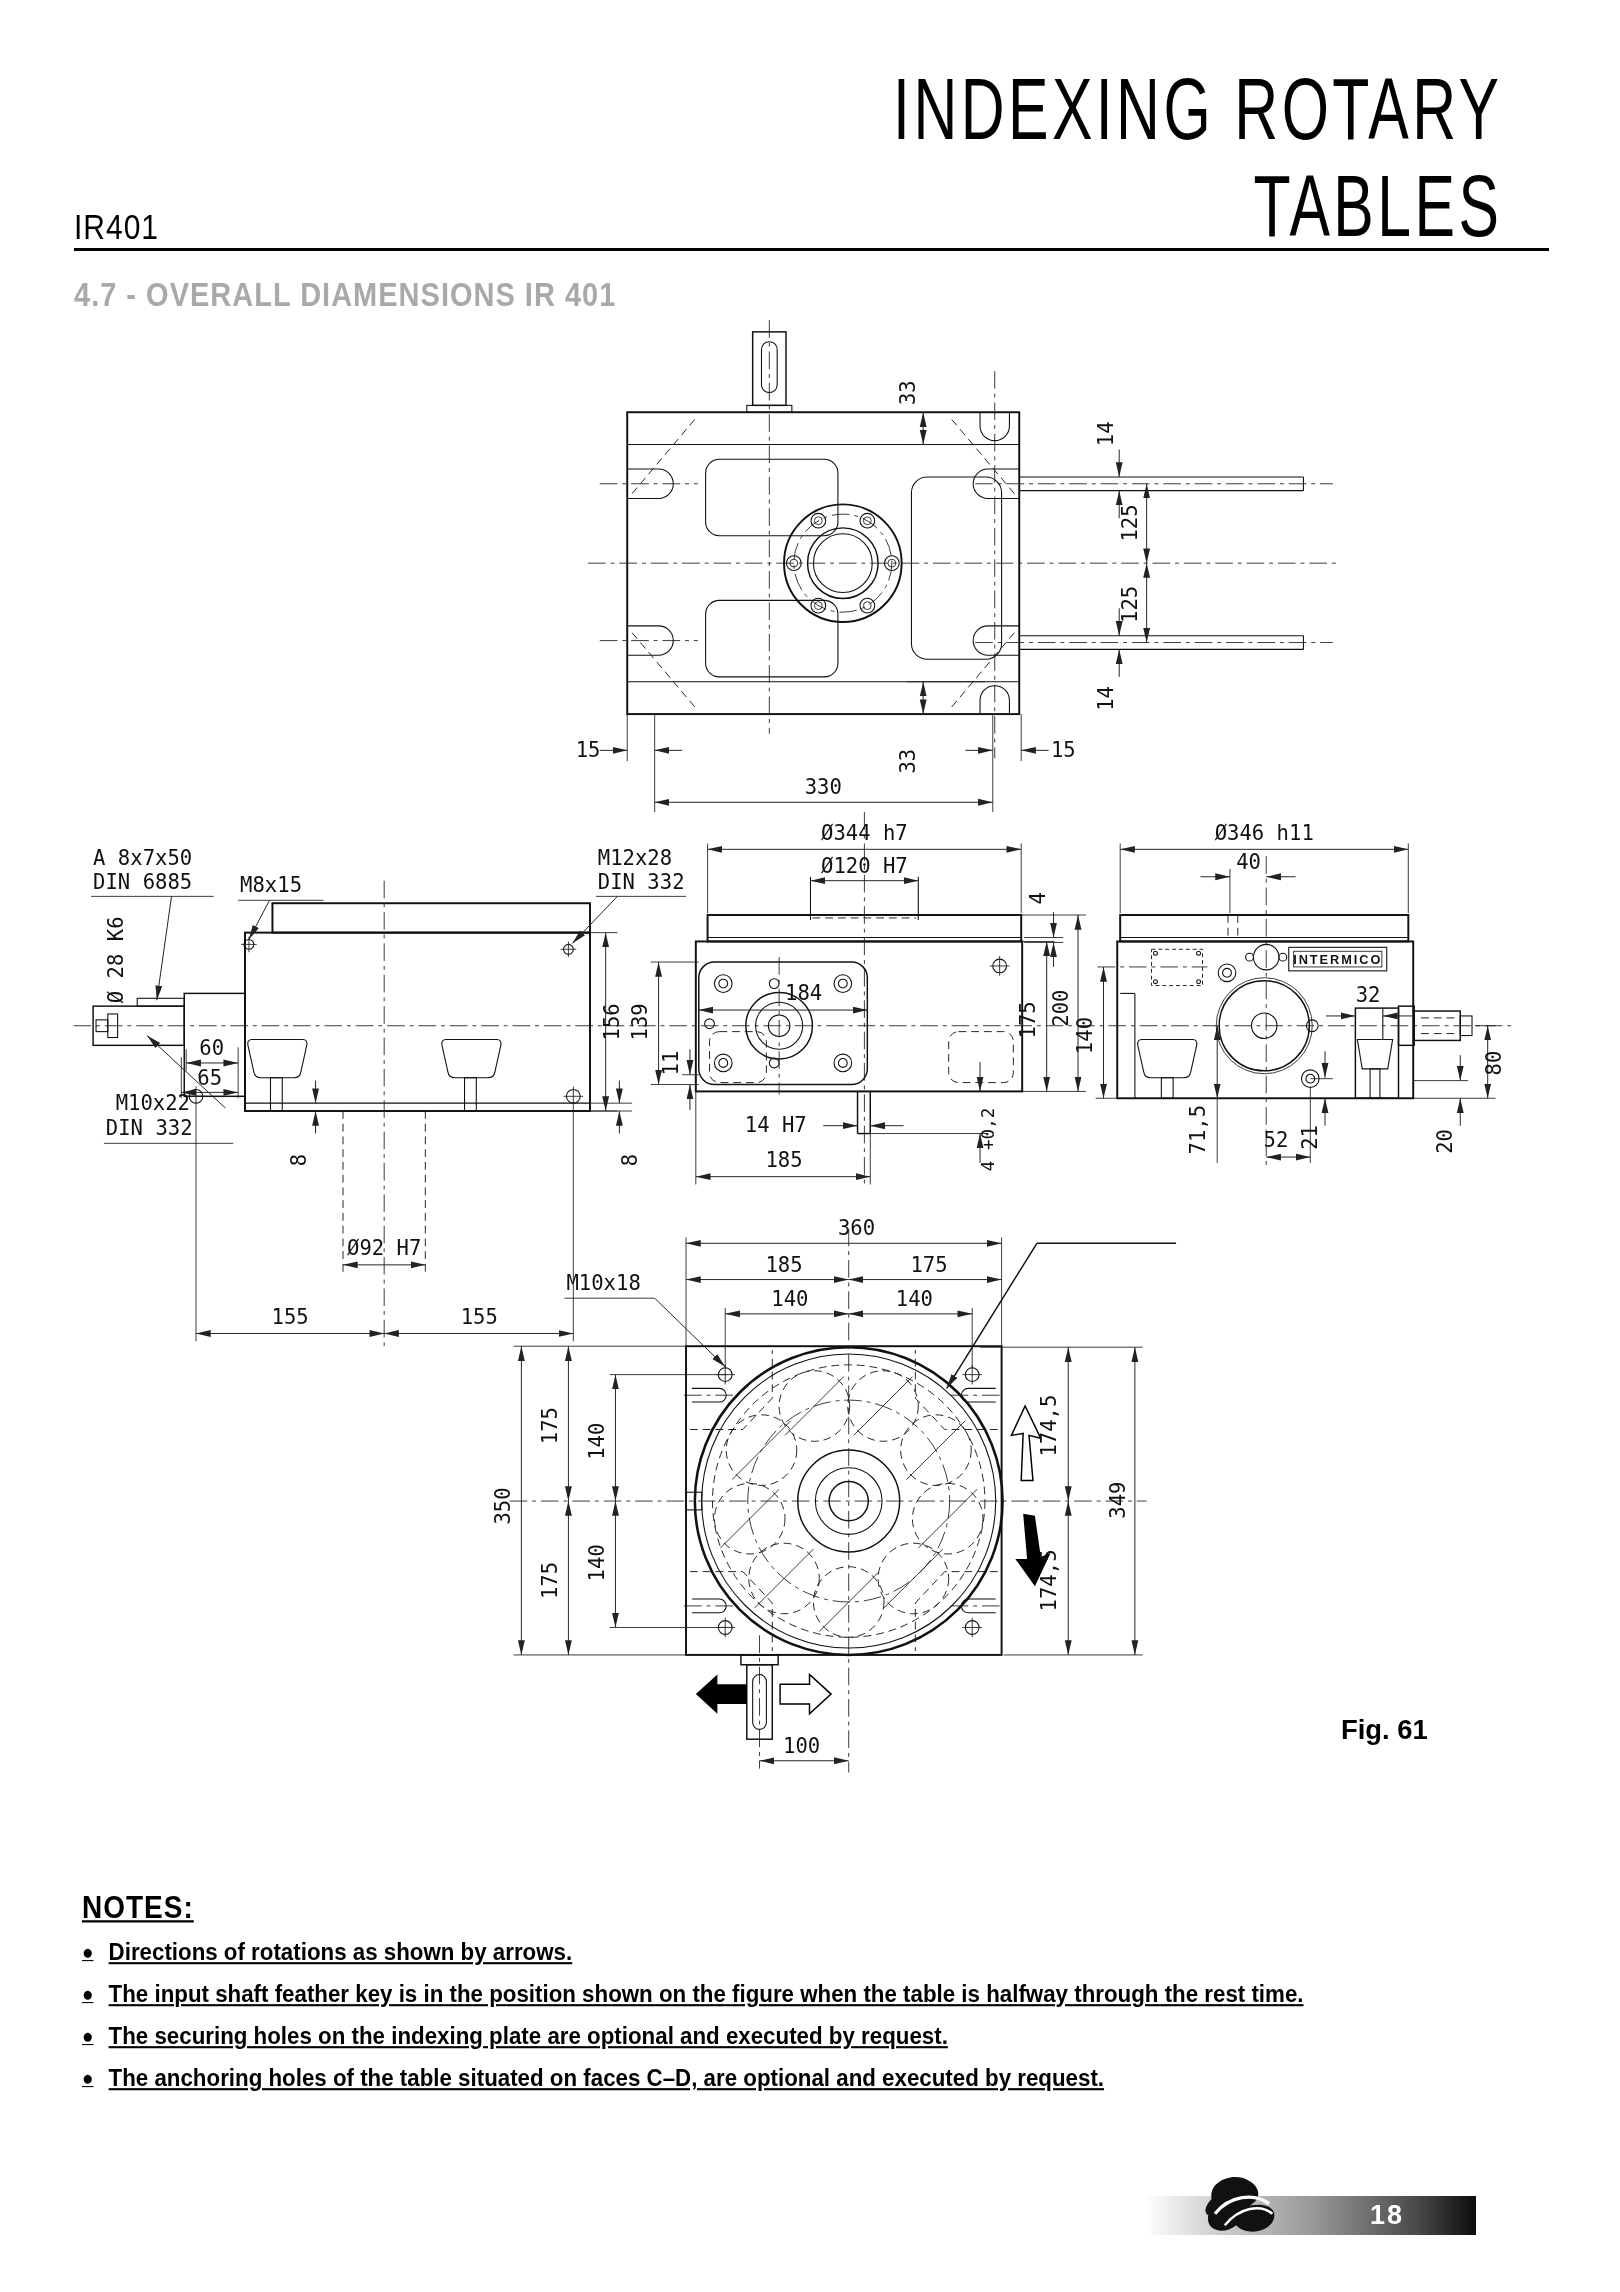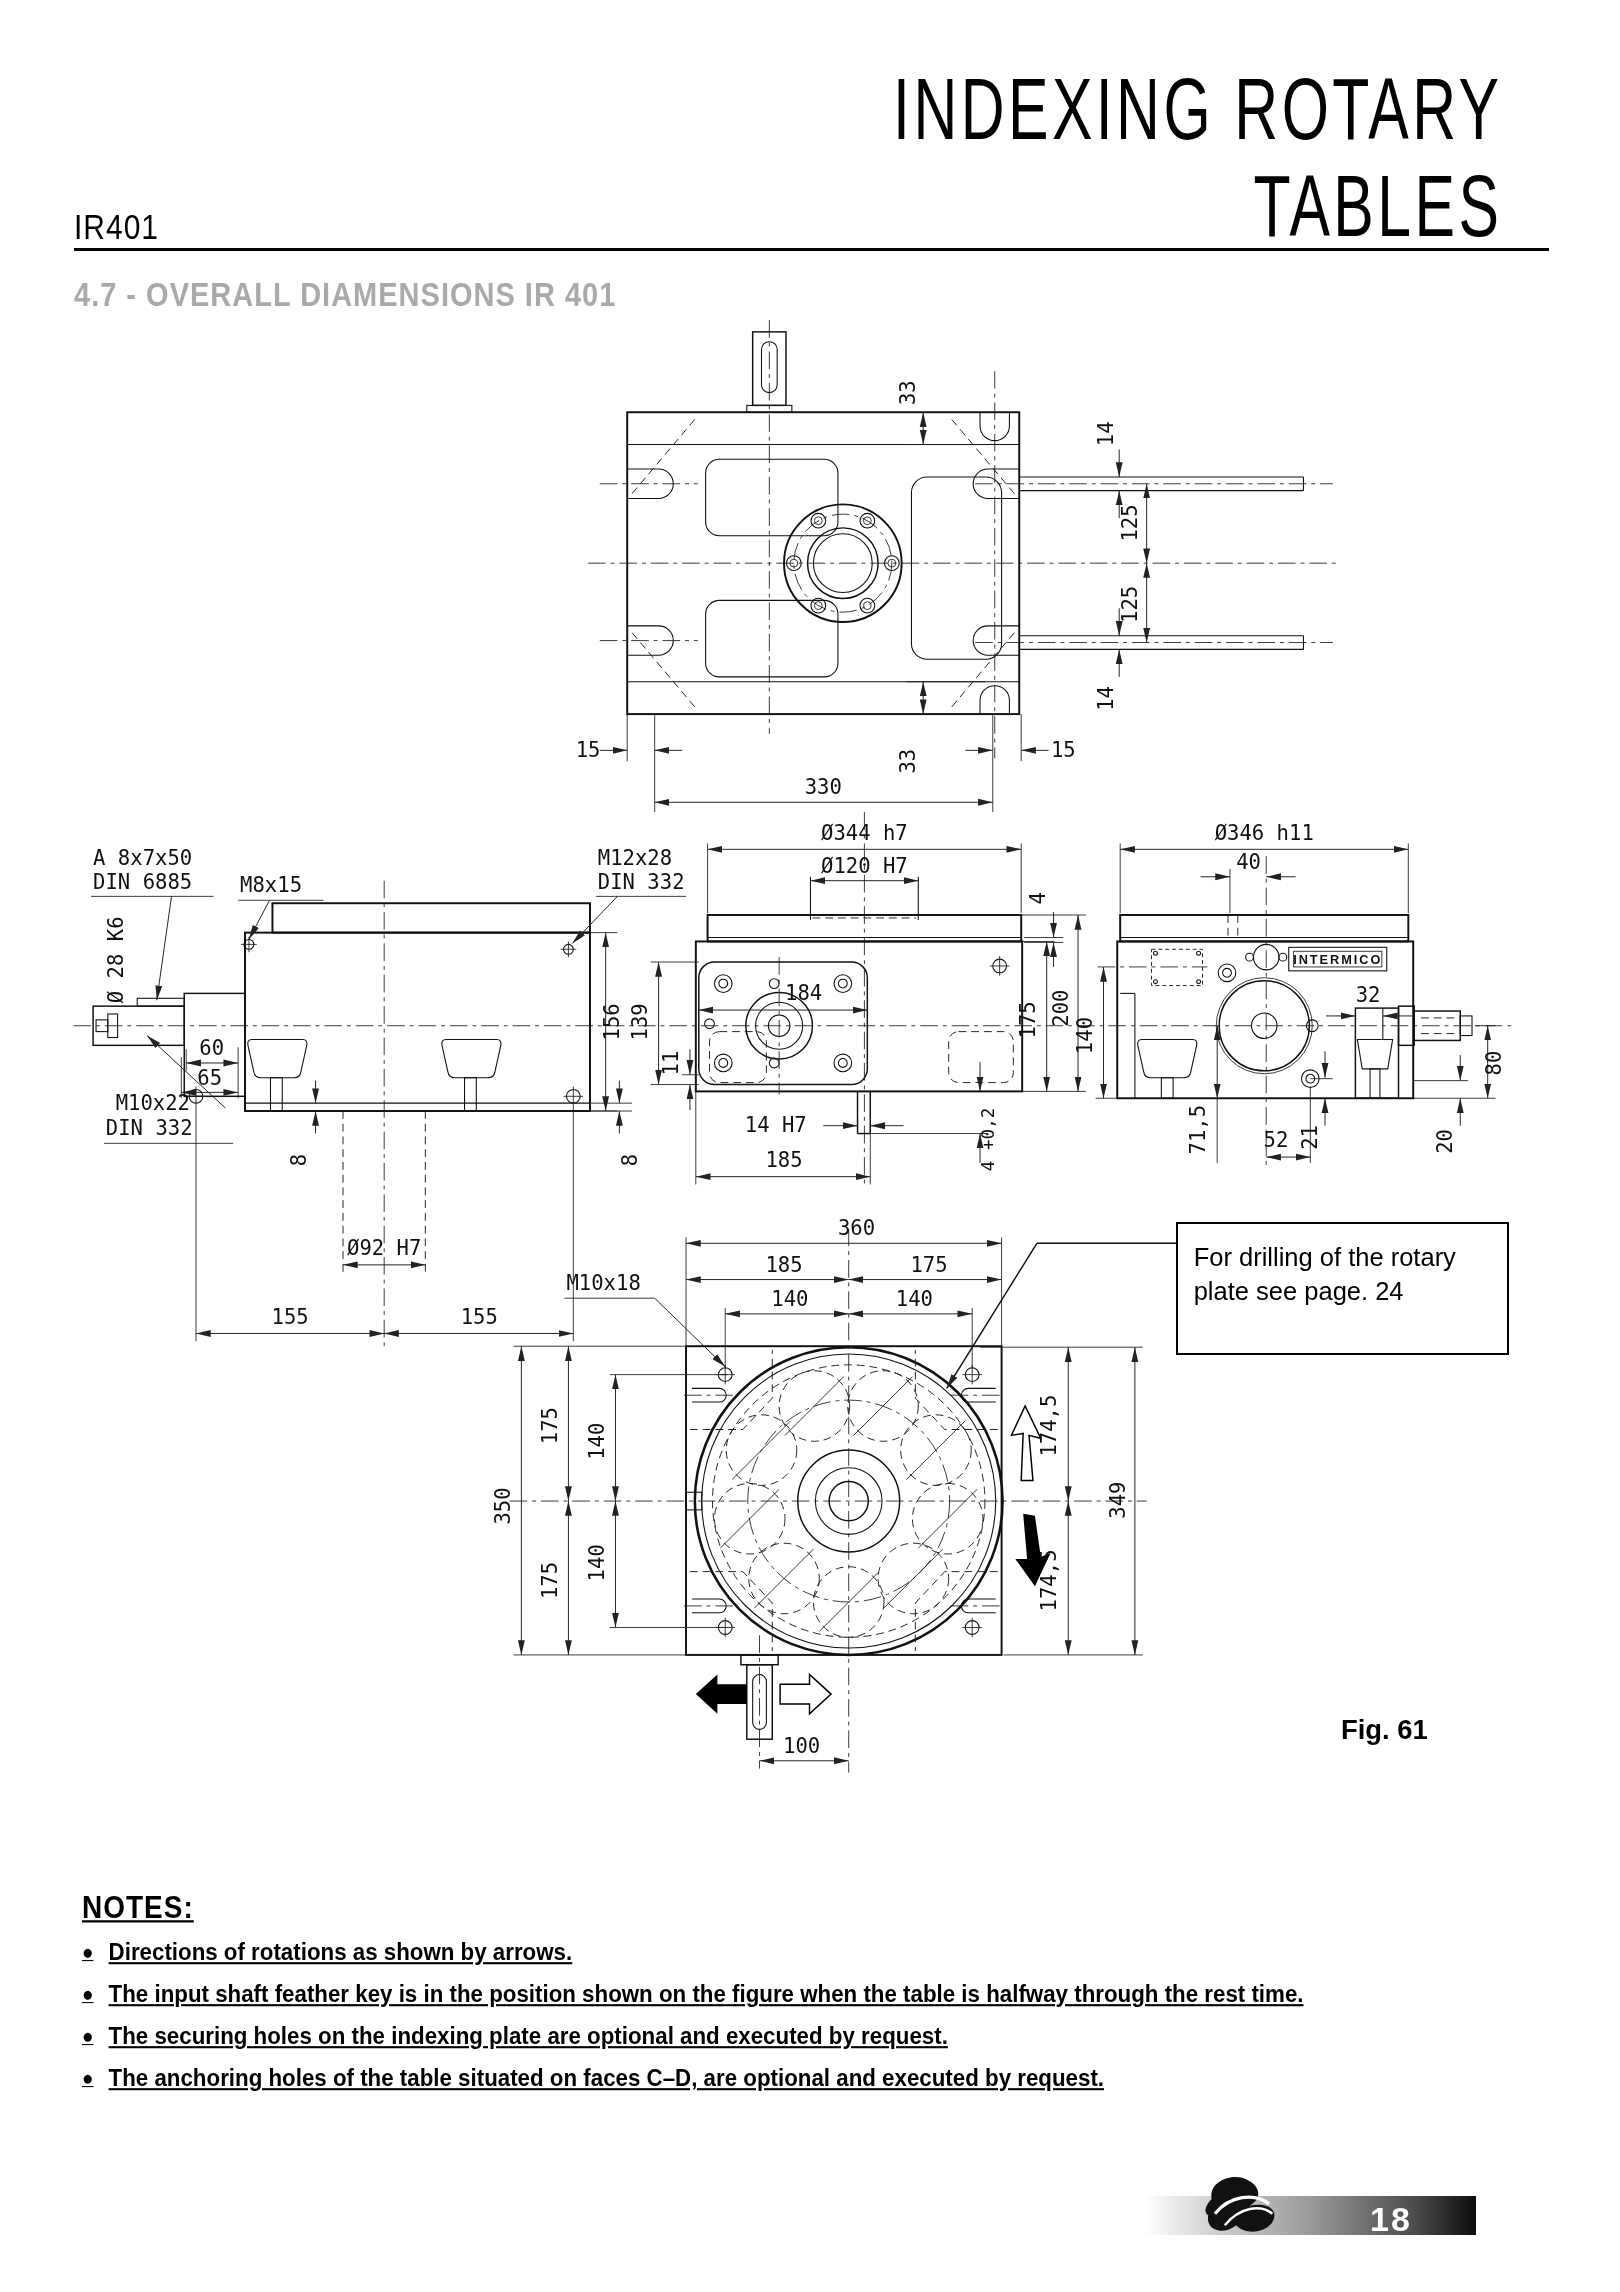--- a/index.html
+++ b/index.html
@@ -21,21 +21,21 @@
   .fig-label{position:absolute;left:1341px;top:1686px;font-size:27.4px;font-weight:700;}
 
   .notes{position:absolute;left:82px;top:1862px;width:1431px;text-decoration:underline;}
   .notes-heading{font-size:28px;font-weight:700;letter-spacing:1px;margin:0 0 15.7px 0;transform:scaleY(1.12);transform-origin:0 0;}
   .notes ul{list-style:none;margin:0;padding:0;font-size:23px;font-weight:700;transform:scale(0.97,1.05);transform-origin:0 0;}
   .notes li{margin-bottom:12.7px;display:flex;align-items:flex-start;}
   .notes .bullet{flex:0 0 27.4px;font-size:19.6px;line-height:27.4px;}
 
   .footer-bar{position:absolute;left:1145px;top:2168px;width:331px;height:39px;
               background:linear-gradient(90deg,#ffffff 0%,#d6d6d6 18%,#9a9a9a 50%,#4a4a4a 82%,#0c0c0c 100%);}
-  .page-num{position:absolute;left:1370px;top:2172px;font-size:34px;font-weight:700;color:#fff;letter-spacing:2px;}
+  .page-num{position:absolute;left:1370px;top:2172px;font-size:27px;font-weight:700;color:#fff;letter-spacing:2px;}
   .logo{position:absolute;left:1186px;top:2143px;width:112px;height:69px;}
 
   
   svg .o2{stroke:#111;stroke-width:2;fill:none;}
   svg .o25{stroke:#111;stroke-width:2.6;fill:none;}
   svg .o15{stroke:#111;stroke-width:1.5;fill:none;}
   svg .o1{stroke:#111;stroke-width:1.1;fill:none;}
   svg .th{stroke:#222;stroke-width:0.9;fill:none;}
   svg .dim{stroke:#222;stroke-width:1;fill:none;}
   svg .cl{stroke:#222;stroke-width:0.9;fill:none;stroke-dasharray:18 5 4 5;}
@@ -489,24 +489,20 @@
       <line x1="775" y1="1768" x2="866" y2="1768" class="dim" marker-start="url(#ma)" marker-end="url(#ma)"></line>
       <text class="dt" text-anchor="middle" x="818" y="1760">100</text>
     </g>
 
     <g>
       <line x1="1200" y1="1240" x2="1058" y2="1240" class="o15"></line>
       <line x1="1058" y1="1240" x2="966" y2="1388" class="o15" marker-end="url(#ma)"></line>
     </g>
   </svg>
 
-  <div class="note-box">
-    <div>For drilling of the rotary</div>
-    <div>plate see page. 24</div>
-  </div>
 
   <div class="fig-label">Fig. 61</div>
 
   <section class="notes">
     <h3 class="notes-heading">NOTES:</h3>
     <ul>
       <li>
           <span class="bullet">●</span>
           <span>Directions of rotations as shown by arrows.</span>
         </li>

